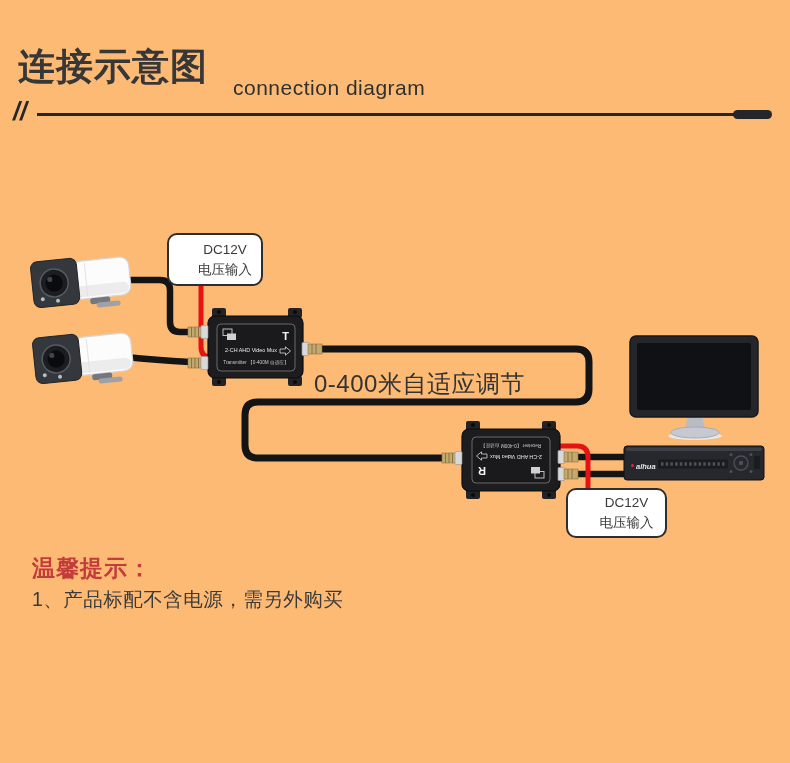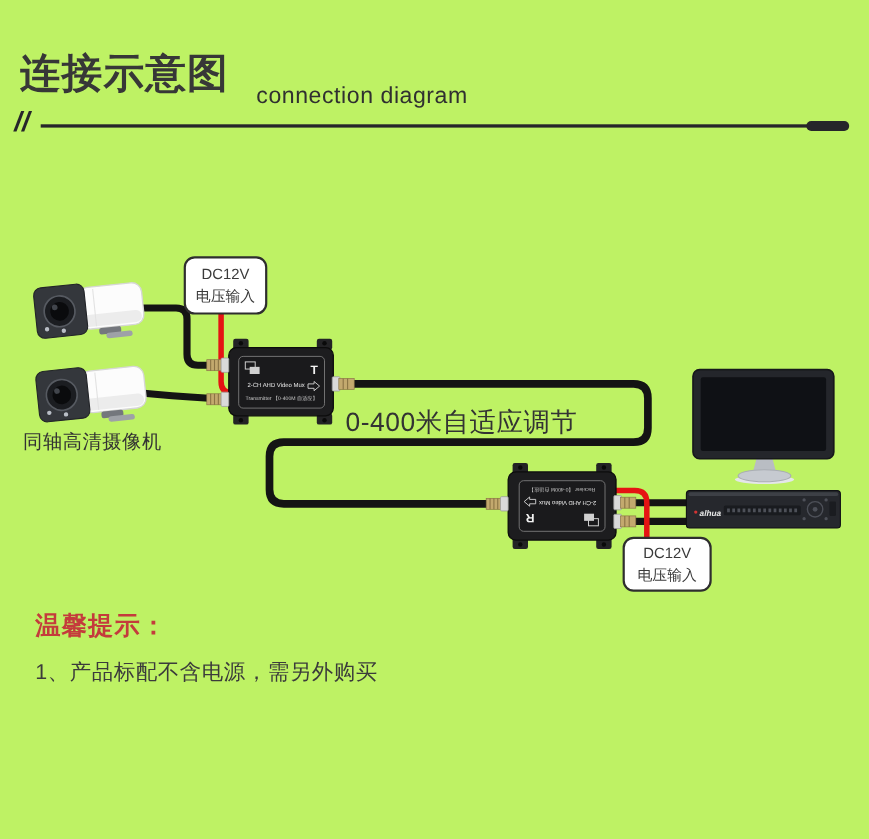--- a/index.html
+++ b/index.html
@@ -1,43 +1,43 @@
 <!DOCTYPE html>
 <html><head>
 <meta charset="utf-8">
 <style>
   html,body{margin:0;padding:0;}
   body{background:#ffffff;font-family:"Liberation Sans","DejaVu Sans",sans-serif;}
-  .page{position:relative;width:790px;height:763px;background:#bef264;overflow:hidden;}
+  .page{position:relative;width:790px;height:763px;background:#fdba74;overflow:hidden;}
 
   
   .title-cn{position:absolute;left:18px;top:42px;font-size:37px;font-weight:700;color:#373737;letter-spacing:1px;}
   .title-en{position:absolute;left:233px;top:76px;font-size:21px;color:#303030;letter-spacing:.5px;text-align:right;}
   .slashes{position:absolute;left:13px;top:97px;font-size:25px;font-style:italic;font-weight:700;color:#26262a;}
   .rule{position:absolute;left:37px;top:113px;width:704px;height:3px;background:#26262a;}
   .rule-cap{position:absolute;left:733px;top:110px;width:39px;height:9px;border-radius:5px;background:#26262a;}
 
   
   svg.diagram{position:absolute;left:0;top:0;width:790px;height:763px;}
 
   .power-box{position:absolute;background:#ffffff;border:2px solid #2e2e2e;border-radius:10px;
     display:flex;flex-direction:column;align-items:center;justify-content:center;
-    font-size:13.5px;color:#3a3a3a;line-height:1.45;z-index:5;}
+    font-size:13.5px;color:#3a3a3a;line-height:1.45;z-index:5;padding-left:20px;}
   .power-box-1{left:167px;top:233px;width:72px;height:49px;}
   .power-box-2{left:566px;top:488px;width:77px;height:46px;}
 
   .diagram-label{position:absolute;color:#333333;z-index:4;}
   .camera-label{left:21px;top:389px;font-size:17.5px;letter-spacing:.5px;}
   .range-label{left:314px;top:368px;font-size:24px;letter-spacing:.5px;}
   .dvr-label{left:642px;top:481px;width:140px;font-size:17.5px;text-align:center;letter-spacing:.5px;}
 
   
   .tips{position:absolute;left:32px;top:534px;z-index:4;}
   .tips-title{font-size:23px;font-weight:700;color:#c43b3c;letter-spacing:1px;margin-top:19px;}
-  .tip-item{margin-top:13px;font-size:19.5px;color:#3b3b3b;letter-spacing:.5px;}
+  .tip-item{margin-top:2px;font-size:19.5px;color:#3b3b3b;letter-spacing:.5px;}
 </style>
 </head>
 <body>
 
 <div class="page">
 
   <div class="title-cn">连接示意图</div>
   <div class="title-en">connection diagram</div>
   <div class="slashes">//</div>
   <div class="rule"></div>
@@ -204,21 +204,20 @@
 
   <div class="power-box power-box-1">
     <span>DC12V</span>
     <span>电压输入</span>
   </div>
   <div class="power-box power-box-2">
     <span>DC12V</span>
     <span>电压输入</span>
   </div>
 
-  <div class="diagram-label camera-label">同轴高清摄像机</div>
   <div class="diagram-label range-label">0-400米自适应调节</div>
 
   <div class="tips">
     <div class="tips-title">温馨提示：</div>
     <div class="tip-item">1、产品标配不含电源，需另外购买</div>
   </div>
 
 </div>
 
 </body></html>

